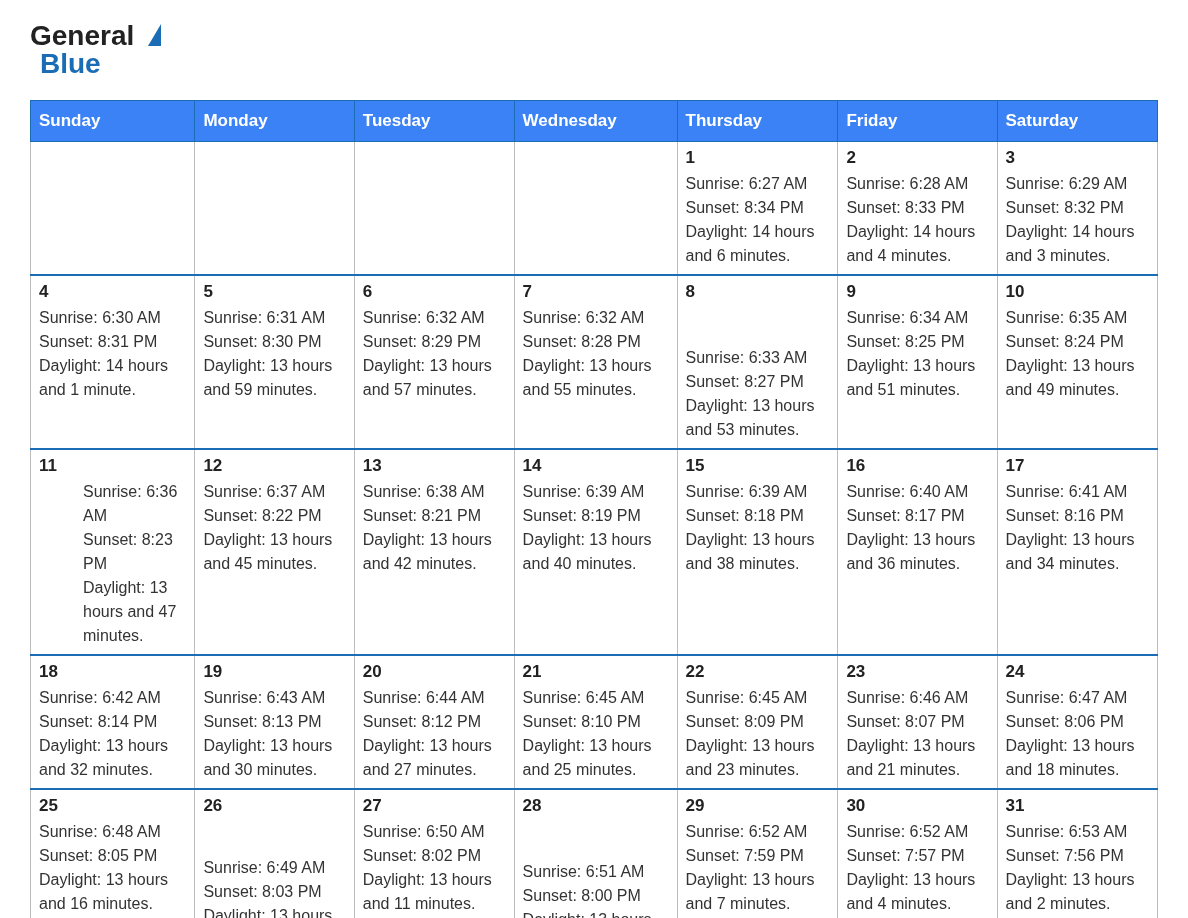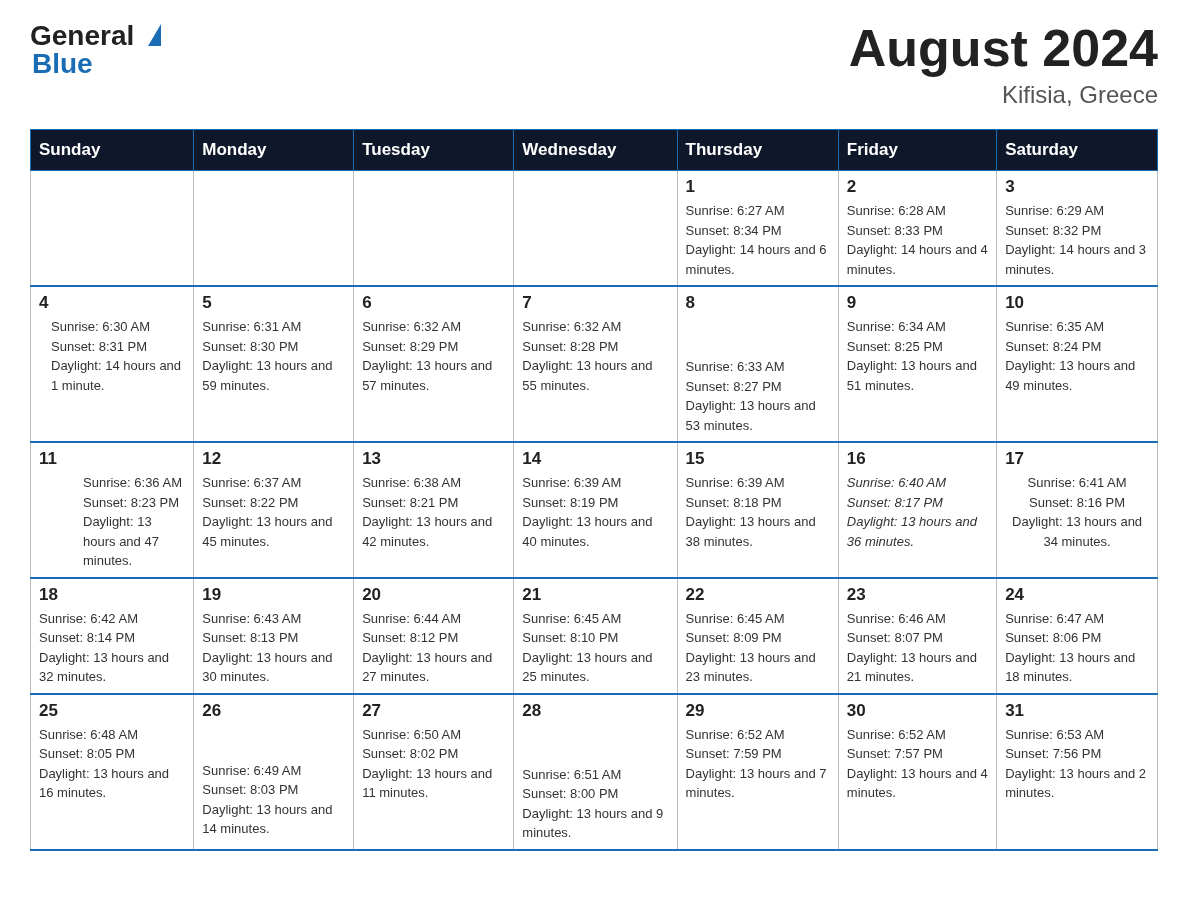--- a/index.html
+++ b/index.html
@@ -44,21 +44,21 @@
       font-size: 24px;
       color: #555;
       margin-top: 4px;
     }
     .calendar {
       width: 100%;
       border-collapse: collapse;
       border: 1px solid #999;
     }
     .calendar th {
-      background-color: #0f172a;
+      background-color: #3b82f6;
       color: #fff;
       font-size: 17px;
       font-weight: bold;
       padding: 10px 8px;
       text-align: left;
       border: 1px solid #1a6cb5;
     }
     .calendar td {
       vertical-align: top;
       border: 1px solid #bbb;
@@ -66,21 +66,21 @@
       width: 170px;
       min-height: 110px;
     }
     .day-number {
       font-size: 17px;
       font-weight: bold;
       color: #222;
       margin-bottom: 4px;
     }
     .day-info {
-      font-size: 13px;
+      font-size: 16px;
       color: #333;
       line-height: 1.5;
     }
     tr td {
       background: #fff;
     }
     .calendar tbody tr {
       border-bottom: 2px solid #1a6cb5;
     }
   </style>
@@ -89,26 +89,22 @@
 
 <div class="header">
   <div class="logo">
     <div style="display:flex; flex-direction:column; align-items:flex-start;">
       <div style="display:flex; align-items:center;gap:12px;">
         <span class="logo-text-general">General</span>
         <div style="display:flex; flex-direction:column; align-items:center; margin-left:2px;">
           <div style="width:0; height:0; border-left:13px solid transparent; border-right:0px solid transparent; border-bottom:22px solid #1a6cb5; margin-bottom:2px;"></div>
         </div>
       </div>
-      <span class="logo-text-blue" style="margin-top:-4px; margin-left:2px;">Blue</span>
+      <span class="logo-text-blue" style="margin-top:-4px; margin-left:10px;">Blue</span>
     </div>
-  </div>
-  <div class="title-block">
-    <div class="calendar-title">August 2024</div>
-    <div class="calendar-subtitle">Kifisia, Greece</div>
   </div>
 </div>
 
 <table class="calendar">
   <thead>
     <tr>
     <th>Sunday</th>
         <th>Monday</th>
         <th>Tuesday</th>
         <th>Wednesday</th>
@@ -138,21 +134,21 @@
         <td>
           <div class="day-number">3</div>
           <div class="day-info" style="white-space: pre-line;">Sunrise: 6:29 AM
 Sunset: 8:32 PM
 Daylight: 14 hours and 3 minutes.</div>
         </td>
       </tr>
       <tr>
         <td>
           <div class="day-number">4</div>
-          <div class="day-info" style="white-space: pre-line; margin-left: 12px;">Sunrise: 6:30 AM
+          <div class="day-info" style="white-space: pre-line;">Sunrise: 6:30 AM
 Sunset: 8:31 PM
 Daylight: 14 hours and 1 minute.</div>
         </td>
         <td>
           <div class="day-number">5</div>
           <div class="day-info" style="white-space: pre-line;">Sunrise: 6:31 AM
 Sunset: 8:30 PM
 Daylight: 13 hours and 59 minutes.</div>
         </td>
         <td>
@@ -212,27 +208,27 @@
 Daylight: 13 hours and 40 minutes.</div>
         </td>
         <td>
           <div class="day-number">15</div>
           <div class="day-info" style="white-space: pre-line;">Sunrise: 6:39 AM
 Sunset: 8:18 PM
 Daylight: 13 hours and 38 minutes.</div>
         </td>
         <td>
           <div class="day-number">16</div>
-          <div class="day-info" style="white-space: pre-line; font-style: italic;">Sunrise: 6:40 AM
+          <div class="day-info" style="white-space: pre-line;">Sunrise: 6:40 AM
 Sunset: 8:17 PM
 Daylight: 13 hours and 36 minutes.</div>
         </td>
         <td>
           <div class="day-number">17</div>
-          <div class="day-info" style="white-space: pre-line; text-align: center;">Sunrise: 6:41 AM
+          <div class="day-info" style="white-space: pre-line;">Sunrise: 6:41 AM
 Sunset: 8:16 PM
 Daylight: 13 hours and 34 minutes.</div>
         </td>
       </tr>
       <tr>
         <td>
           <div class="day-number">18</div>
           <div class="day-info" style="white-space: pre-line;">Sunrise: 6:42 AM
 Sunset: 8:14 PM
 Daylight: 13 hours and 32 minutes.</div>

